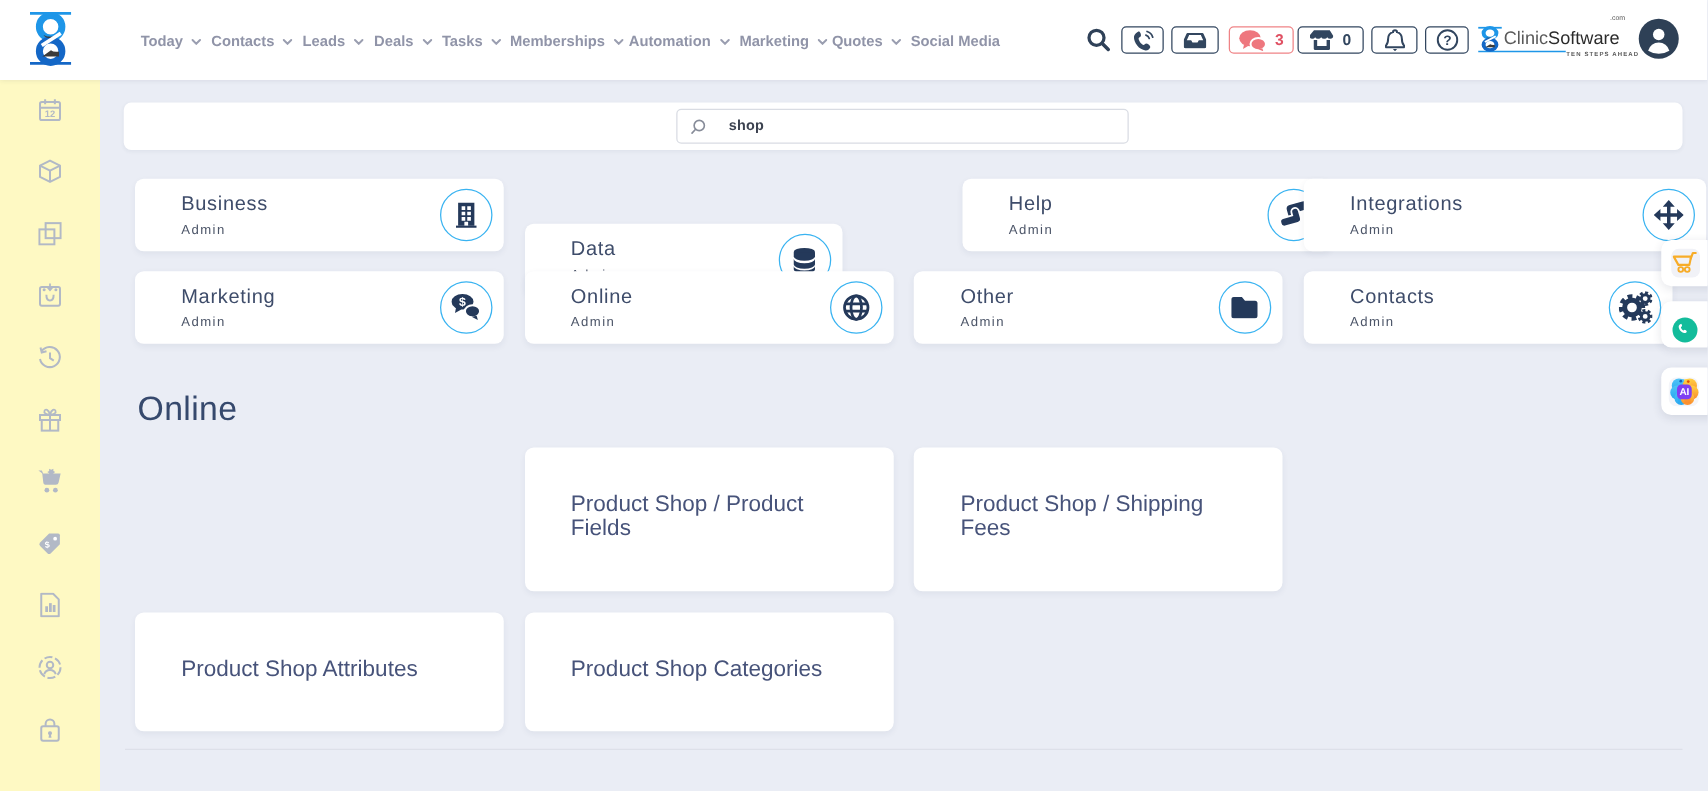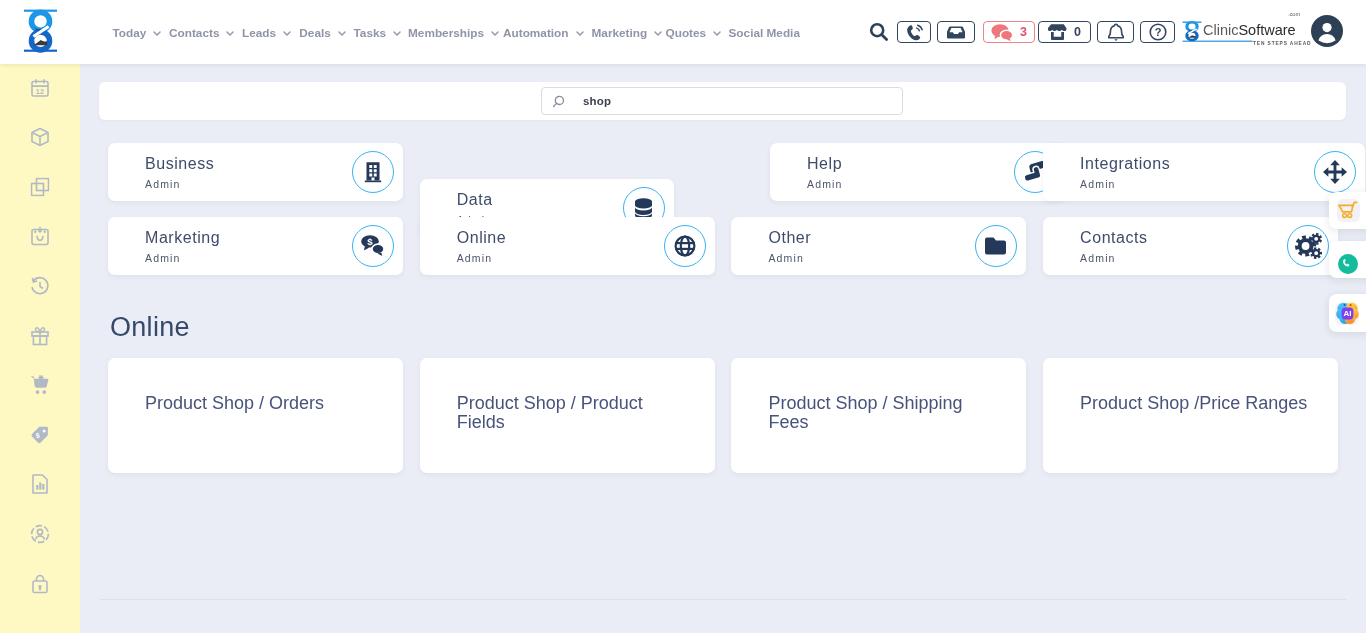--- a/index.html
+++ b/index.html
@@ -319,31 +319,31 @@
         <svg width="27" height="26" viewBox="0 0 25 24">
           <path d="M16.45 14.76 L18.85 15.75 A9.80 9.80 0 0 1 16.45 19.20 L14.69 17.29 A7.20 7.20 0 0 1 12.56 18.65 L13.55 21.05 A9.80 9.80 0 0 1 9.42 21.79 L9.52 19.19 A7.20 7.20 0 0 1 7.04 18.65 L6.05 21.05 A9.80 9.80 0 0 1 2.60 18.65 L4.51 16.89 A7.20 7.20 0 0 1 3.15 14.76 L0.75 15.75 A9.80 9.80 0 0 1 0.01 11.62 L2.61 11.72 A7.20 7.20 0 0 1 3.15 9.24 L0.75 8.25 A9.80 9.80 0 0 1 3.15 4.80 L4.91 6.71 A7.20 7.20 0 0 1 7.04 5.35 L6.05 2.95 A9.80 9.80 0 0 1 10.18 2.21 L10.08 4.81 A7.20 7.20 0 0 1 12.56 5.35 L13.55 2.95 A9.80 9.80 0 0 1 17.00 5.35 L15.09 7.11 A7.20 7.20 0 0 1 16.45 9.24 L18.85 8.25 A9.80 9.80 0 0 1 19.59 12.38 L16.99 12.28 A7.20 7.20 0 0 1 16.45 14.76 Z M13.40 12.00 A3.6 3.6 0 1 0 6.20 12.00 A3.6 3.6 0 1 0 13.40 12.00 Z" fill="#24395a" fill-rule="evenodd"></path>
           <path d="M23.42 6.17 L24.99 6.49 A5.50 5.50 0 0 1 23.83 8.92 L22.60 7.89 A3.90 3.90 0 0 1 21.38 8.87 L22.11 10.30 A5.50 5.50 0 0 1 19.49 10.90 L19.52 9.30 A3.90 3.90 0 0 1 17.99 8.95 L17.34 10.41 A5.50 5.50 0 0 1 15.23 8.74 L16.50 7.77 A3.90 3.90 0 0 1 15.82 6.36 L14.27 6.75 A5.50 5.50 0 0 1 14.26 4.07 L15.82 4.45 A3.90 3.90 0 0 1 16.49 3.04 L15.22 2.08 A5.50 5.50 0 0 1 17.32 0.40 L17.98 1.85 A3.90 3.90 0 0 1 19.50 1.50 L19.47 -0.10 A5.50 5.50 0 0 1 22.09 0.49 L21.36 1.92 A3.90 3.90 0 0 1 22.59 2.89 L23.82 1.87 A5.50 5.50 0 0 1 24.99 4.29 L23.42 4.61 A3.90 3.90 0 0 1 23.42 6.17 Z M21.40 5.40 A1.8 1.8 0 1 0 17.80 5.40 A1.8 1.8 0 1 0 21.40 5.40 Z" fill="#24395a" fill-rule="evenodd"></path>
           <path d="M22.70 20.96 L23.98 21.93 A5.50 5.50 0 0 1 21.88 23.61 L21.22 22.15 A3.90 3.90 0 0 1 19.69 22.50 L19.73 24.10 A5.50 5.50 0 0 1 17.11 23.50 L17.83 22.08 A3.90 3.90 0 0 1 16.61 21.10 L15.38 22.13 A5.50 5.50 0 0 1 14.21 19.71 L15.78 19.39 A3.90 3.90 0 0 1 15.78 17.82 L14.21 17.50 A5.50 5.50 0 0 1 15.38 15.08 L16.60 16.10 A3.90 3.90 0 0 1 17.83 15.13 L17.10 13.70 A5.50 5.50 0 0 1 19.72 13.10 L19.68 14.70 A3.90 3.90 0 0 1 21.21 15.05 L21.87 13.59 A5.50 5.50 0 0 1 23.97 15.26 L22.70 16.24 A3.90 3.90 0 0 1 23.38 17.64 L24.93 17.25 A5.50 5.50 0 0 1 24.93 19.94 L23.38 19.55 A3.90 3.90 0 0 1 22.70 20.96 Z M21.40 18.60 A1.8 1.8 0 1 0 17.80 18.60 A1.8 1.8 0 1 0 21.40 18.60 Z" fill="#24395a" fill-rule="evenodd"></path>
         </svg>
       </div>
 </div>
 
 <div id="heading">Online</div>
 
-<div class="bigcard" style="left:108px; top:358px; width:295px; height:115px;">
-      <div class="btxt">Product Shop / Orders</div>
-    </div>
 <div class="bigcard" style="left:419.7px; top:358px; width:295px; height:115px;">
       <div class="btxt">Product Shop / Product<br>Fields</div>
     </div>
 <div class="bigcard" style="left:731.4px; top:358px; width:295px; height:115px;">
       <div class="btxt">Product Shop / Shipping<br>Fees</div>
     </div>
-<div class="bigcard" style="left:1043.1px; top:358px; width:295px; height:115px;">
-      <div class="btxt">Product Shop /Price Ranges</div>
+<div class="bigcard" style="left:108px; top:490px; width:295px; height:95px;">
+      <div class="btxt">Product Shop Attributes</div>
+    </div>
+<div class="bigcard" style="left:419.7px; top:490px; width:295px; height:95px;">
+      <div class="btxt">Product Shop Categories</div>
     </div>
 
 <div id="divider"></div>
 
 <div class="fbox" style="top:192px; height:36.5px;">
   <div class="fsq">
     <svg width="20" height="18" viewBox="0 0 20 18">
           <path d="M1 4.3 H14.9 L13.5 10.9 H4.7 Z" fill="none" stroke="#f7ac28" stroke-width="1.7" stroke-linejoin="round"></path>
           <path d="M14.6 5.8 L16.3 1.4 H18.6" fill="none" stroke="#f7ac28" stroke-width="1.7" stroke-linejoin="round" stroke-linecap="round"></path>
           <circle cx="6.6" cy="14.6" r="1.9" fill="none" stroke="#f7ac28" stroke-width="1.5"></circle>

